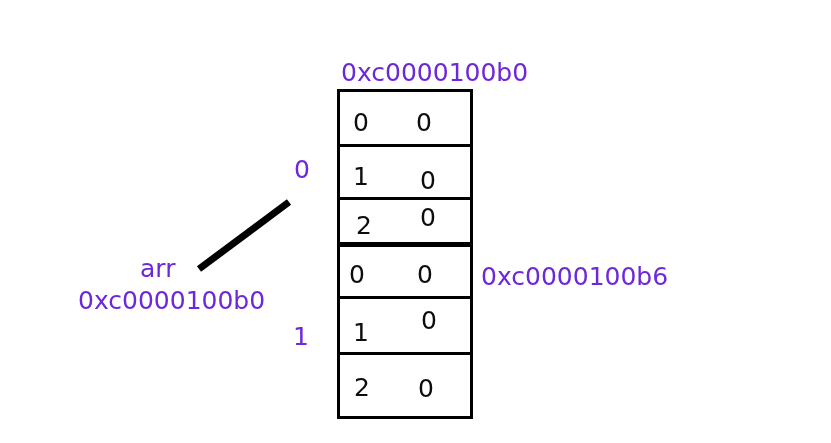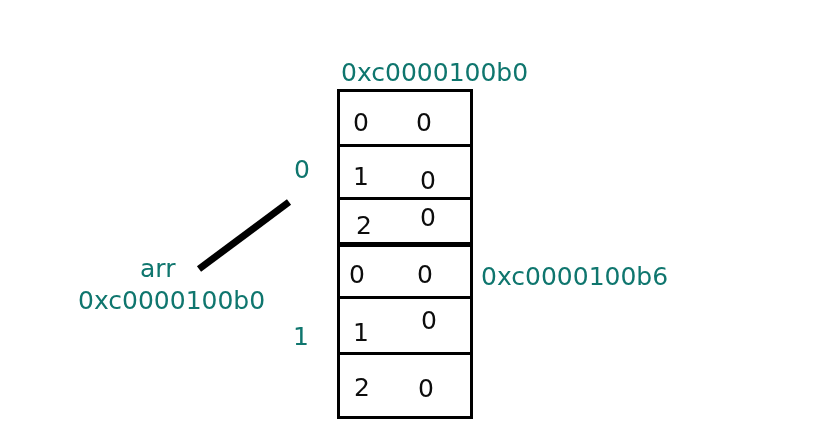--- a/index.html
+++ b/index.html
@@ -18,21 +18,21 @@
 
   .canvas {
     position: absolute;
     inset: 0;
   }
 
   
   .label {
     position: absolute;
     white-space: nowrap;
-    color: #0f766e;
+    color: #6d28d9;
     line-height: 1;
   }
 
   #top-address-label {
     left: 341px;
     top: 60px;
     font-size: 25px;
   }
 
   #right-address-label {

